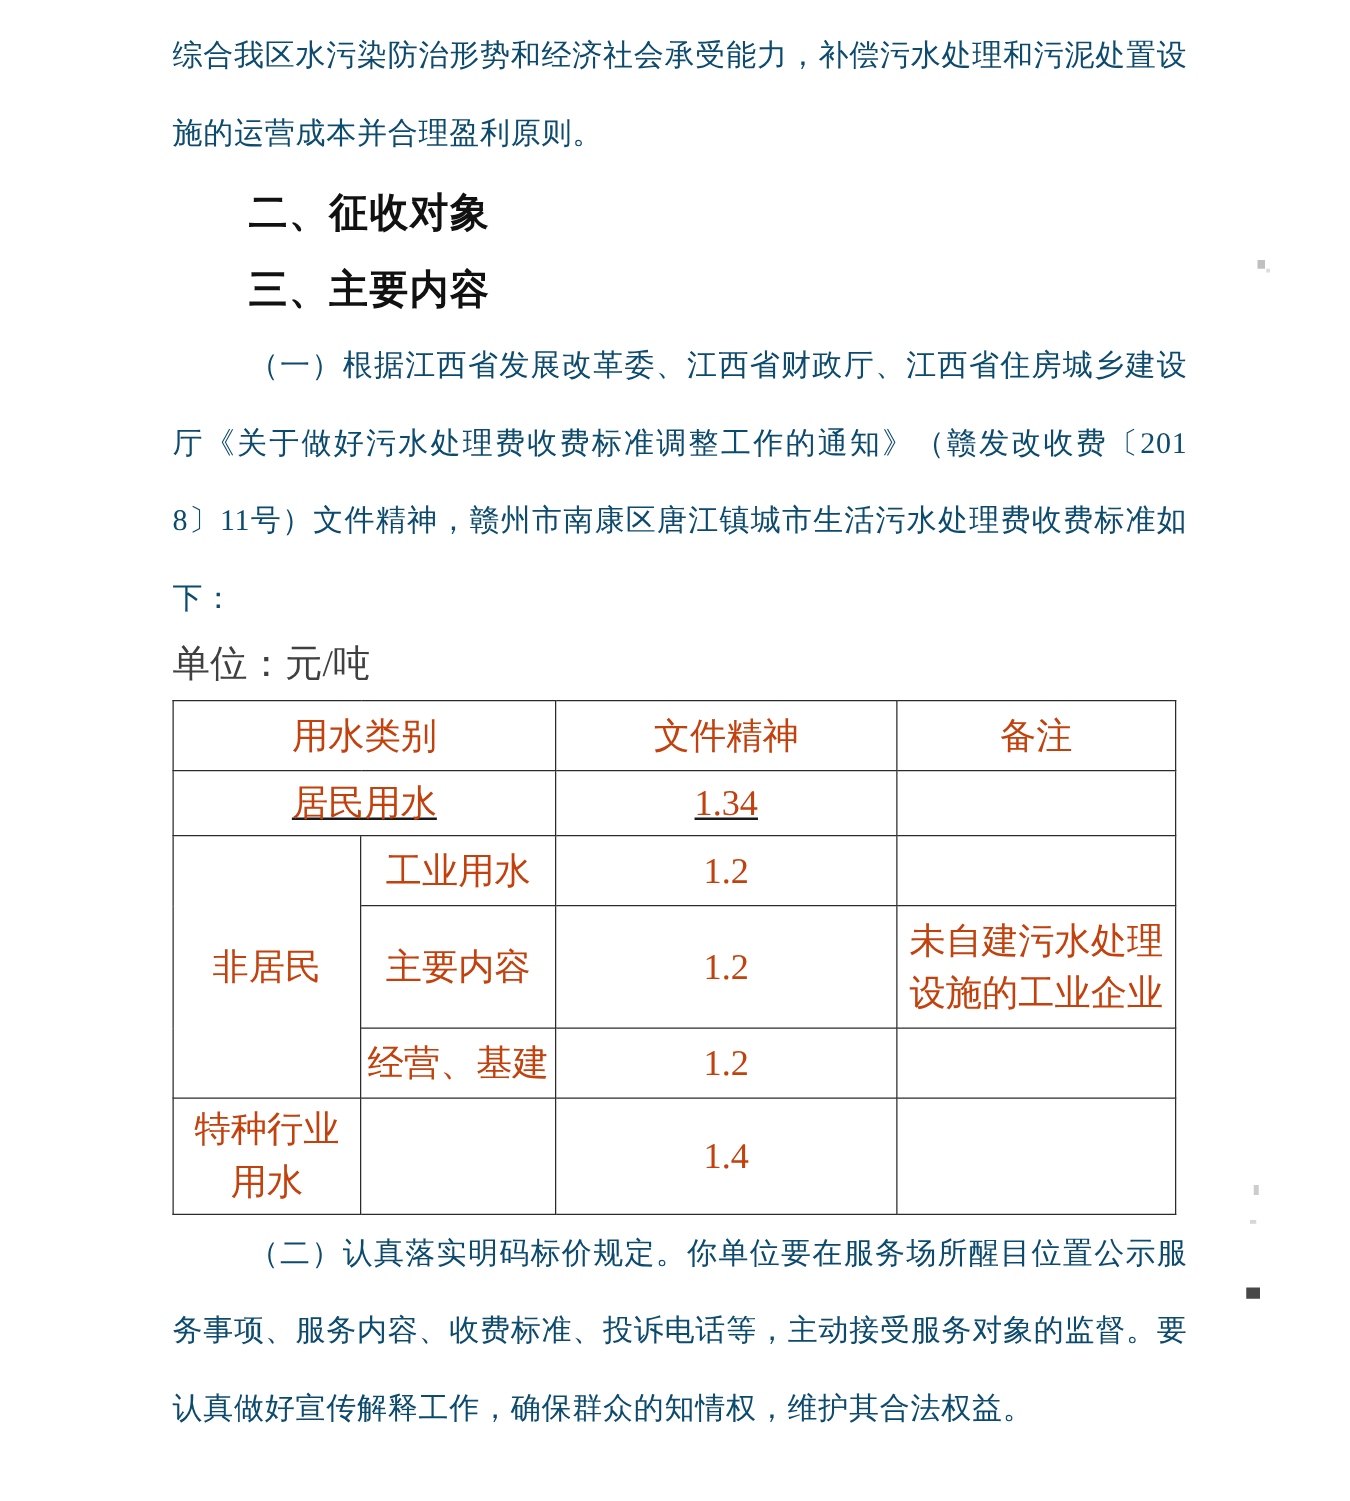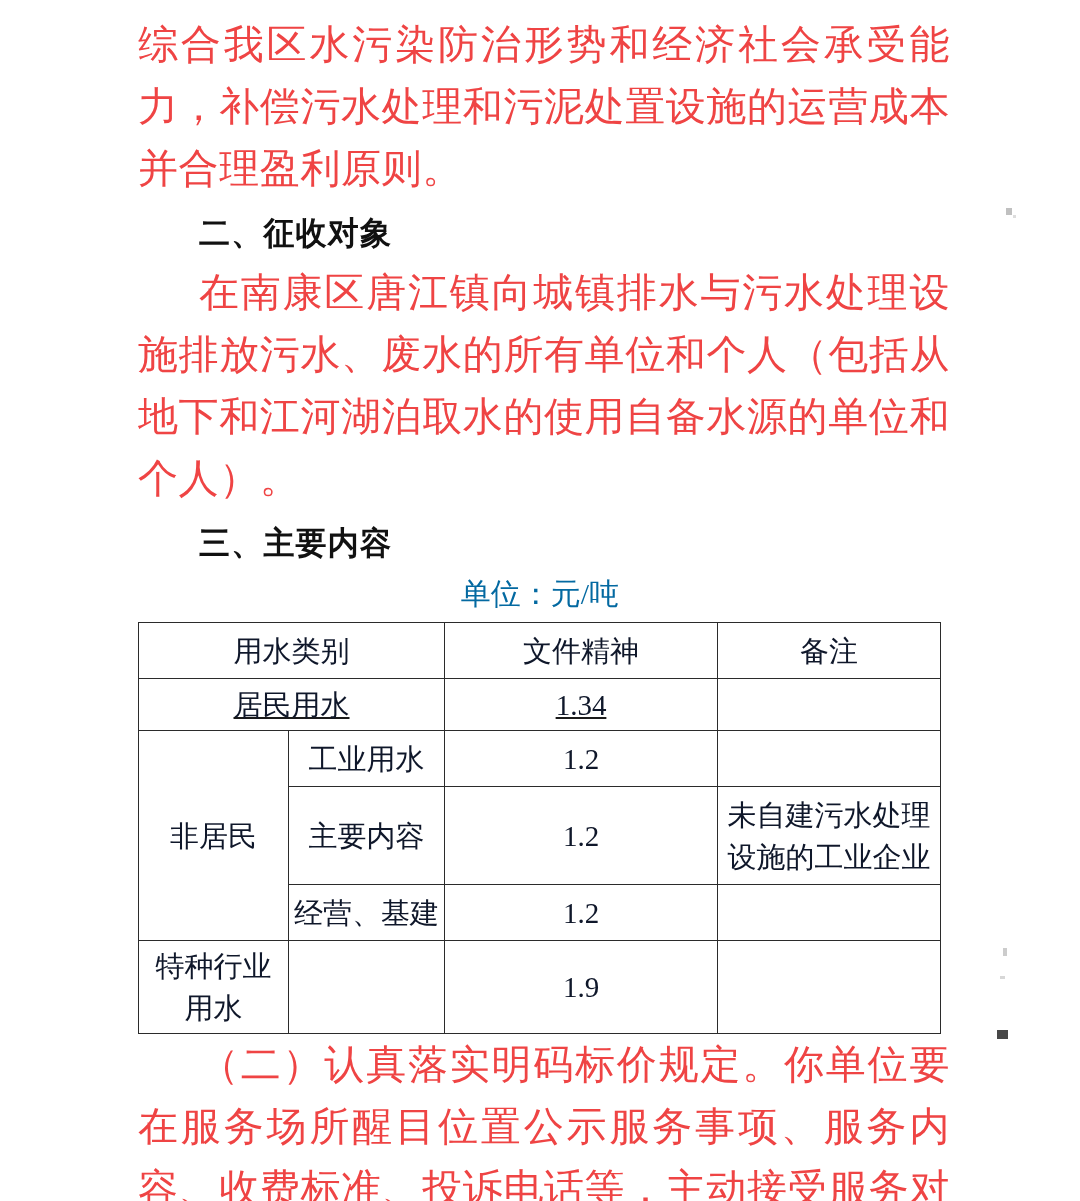--- a/index.html
+++ b/index.html
@@ -18,68 +18,68 @@
     color: #1a1a1a;
   }
   
   .doc-body {
     position: absolute;
     left: 138px;
     top: 14px;
     width: 812px;
   }
   .para {
-    font-size: 40px;
+    font-size: 24px;
     line-height: 62px;
     letter-spacing: 0.6px;
     text-align: justify;
     text-align-last: left;
-    color: #ef4444;
+    color: #0c4a6e;
     margin: 0;
     white-space: pre-wrap;
     word-break: break-all;
   }
   .para.indent { text-indent: 61px; }
   .heading {
     font-size: 31px;
     line-height: 62px;
     font-weight: bold;
     font-family: "DejaVu Sans", "Liberation Sans", sans-serif;
     letter-spacing: 1.2px;
     text-indent: 61px;
     color: #111111;
     margin: 0;
     transform: scaleY(1.04);
     transform-origin: left top;
   }
   .unit-line {
     font-size: 30px;
     line-height: 44px;
-    text-align: center;
+    text-align: left;
     padding-right: 8px;
-    color: #0369a1;
+    color: #404040;
     margin: 0;
   }
   
   .fee-table-wrap {
     margin: 6px 0 0 0;
     width: 802px;
   }
   table.fee-table {
     border-collapse: collapse;
     width: 802px;
     table-layout: fixed;
   }
   table.fee-table td {
     border: 1.6px solid #2b2b2b;
     font-size: 29px;
     line-height: 42px;
     text-align: center;
     vertical-align: middle;
-    color: #0f172a;
+    color: #c2410c;
     padding: 4px 2px;
   }
   td.c-cat   { }
   td.c-sub   { }
   td.c-std   { }
   td.c-note  { }
   .rowh-hdr  { height: 56px; }
   .rowh-res  { height: 52px; text-decoration: underline; }
   .rowh-adm  { height: 56px; }
   .rowh-ind  { height: 98px; }
@@ -98,24 +98,24 @@
 <body>
 
 <div id="page">
 
   <div class="doc-body">
 
     <p class="para">综合我区水污染防治形势和经济社会承受能力，补偿污水处理和污泥处置设施的运营成本并合理盈利原则。</p>
 
     <p class="heading">二、征收对象</p>
 
-    <p class="para indent">在南康区唐江镇向城镇排水与污水处理设施排放污水、废水的所有单位和个人（包括从地下和江河湖泊取水的使用自备水源的单位和个人）。</p>
 
     <p class="heading">三、主要内容</p>
 
+    <p class="para indent">（一）根据江西省发展改革委、江西省财政厅、江西省住房城乡建设厅《关于做好污水处理费收费标准调整工作的通知》（赣发改收费〔2018〕11号）文件精神，赣州市南康区唐江镇城市生活污水处理费收费标准如下：</p>
 
     <p class="unit-line">单位：元/吨</p>
 
     <div class="fee-table-wrap">
       <table class="fee-table">
         <colgroup>
           <col style="width:150px">
           <col style="width:156px">
           <col style="width:273px">
           <col style="width:223px">
@@ -150,21 +150,21 @@
           <tr class="rowh-biz">
             <td class="c-sub">经营、基建</td>
             <td class="c-std">1.2</td>
             <td class="c-note"></td>
           </tr>
 
           <tr class="rowh-spc">
             <td class="c-cat twoline">特种行业
 用水</td>
             <td class="c-sub"></td>
-            <td class="c-std">1.9</td>
+            <td class="c-std">1.4</td>
             <td class="c-note"></td>
           </tr>
         </tbody>
       </table>
     </div>
 
     <p class="para indent">（二）认真落实明码标价规定。你单位要在服务场所醒目位置公示服务事项、服务内容、收费标准、投诉电话等，主动接受服务对象的监督。要认真做好宣传解释工作，确保群众的知情权，维护其合法权益。</p>
 
   </div>
 

